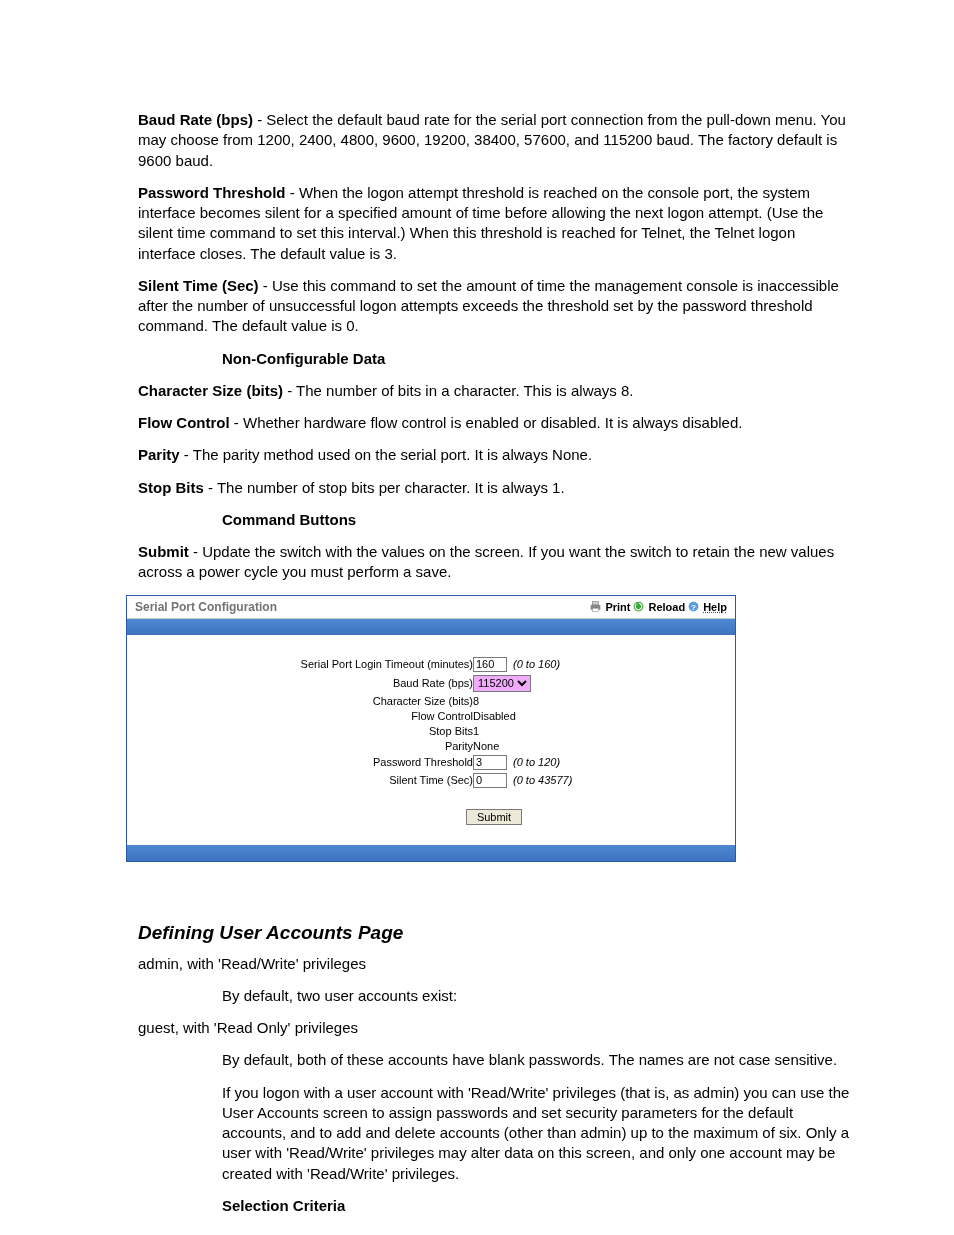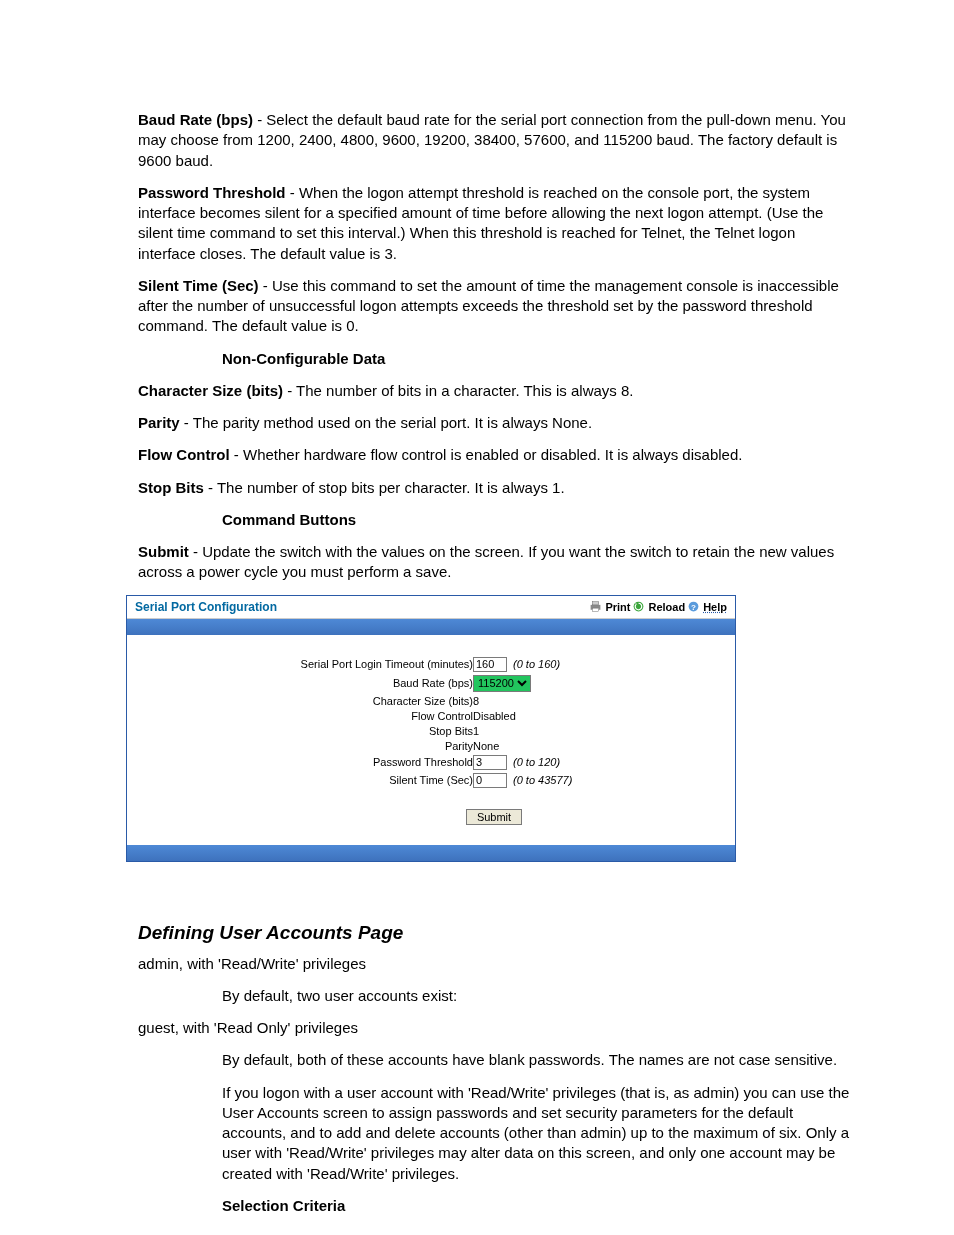--- a/index.html
+++ b/index.html
@@ -33,21 +33,21 @@
     font-size: 11px;
     color: #000;
   }
   .shot-header {
     display: flex;
     align-items: center;
     padding: 4px 8px;
     border-bottom: 1px solid #ccc;
   }
   .shot-title {
-    color: #0369a1;
+    color: #737373;
     font-weight: bold;
     font-size: 12px;
     flex: 1;
   }
   .shot-actions { display: flex; gap: 2px; align-items: center; }
   .shot-action {
     display: inline-flex;
     align-items: center;
     gap: 3px;
     font-size: 11px;
@@ -68,21 +68,21 @@
     padding: 0 2px;
     height: 15px;
     box-sizing: border-box;
     background: #fff;
   }
   .tinput.w44 { width: 34px; }
   .tsel {
     border: 1px solid #7a7a7a;
     font-size: 11px;
     height: 17px;
-    background: #22c55e;
+    background: #f0abfc;
   }
   .range { margin-left: 6px; font-size: 11px; font-style: italic; }
   .submit-row { text-align: center; padding: 18px 0 10px; }
   .btn {
     background: #ece9d8;
     border: 1px solid #7a7a7a;
     font-size: 11px;
     padding: 1px 10px;
     cursor: pointer;
   }
@@ -92,22 +92,22 @@
 
 <div class="page">
 
   <p class="para"><span class="b">Baud Rate (bps)</span><span> - Select the default baud rate for the serial port connection from the pull-down menu. You may choose from 1200, 2400, 4800, 9600, 19200, 38400, 57600, and 115200 baud. The factory default is 9600 baud.</span></p>
   <p class="para"><span class="b">Password Threshold</span><span> - When the logon attempt threshold is reached on the console port, the system interface becomes silent for a specified amount of time before allowing the next logon attempt. (Use the silent time command to set this interval.) When this threshold is reached for Telnet, the Telnet logon interface closes. The default value is 3.</span></p>
   <p class="para"><span class="b">Silent Time (Sec)</span><span> - Use this command to set the amount of time the management console is inaccessible after the number of unsuccessful logon attempts exceeds the threshold set by the password threshold command. The default value is 0.</span></p>
 
   <p class="para indent1 h4">Non-Configurable Data</p>
 
   <p class="para"><span class="b">Character Size (bits)</span><span> - The number of bits in a character. This is always 8.</span></p>
+  <p class="para"><span class="b">Flow Control</span><span> - Whether hardware flow control is enabled or disabled. It is always disabled.</span></p>
   <p class="para"><span class="b">Parity</span><span> - The parity method used on the serial port. It is always None.</span></p>
-  <p class="para"><span class="b">Flow Control</span><span> - Whether hardware flow control is enabled or disabled. It is always disabled.</span></p>
   <p class="para"><span class="b">Stop Bits</span><span> - The number of stop bits per character. It is always 1.</span></p>
 
   <p class="para indent1 h4">Command Buttons</p>
   <p class="para"><span class="b">Submit</span><span> - Update the switch with the values on the screen. If you want the switch to retain the new values across a power cycle you must perform a save.</span></p>
 
   <div class="shot">
     <div class="shot-header">
       <span class="shot-title">Serial Port Configuration</span>
       <div class="shot-actions">
         <span class="shot-action">

